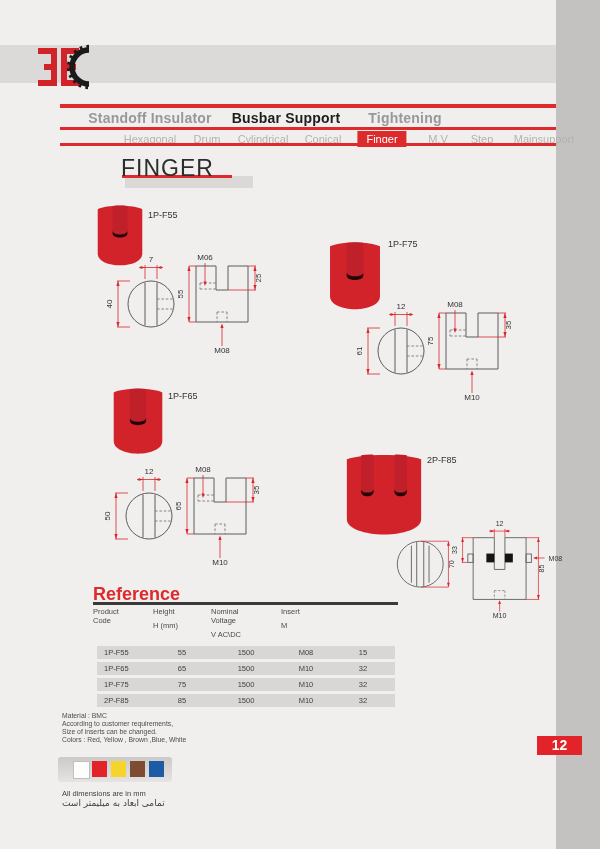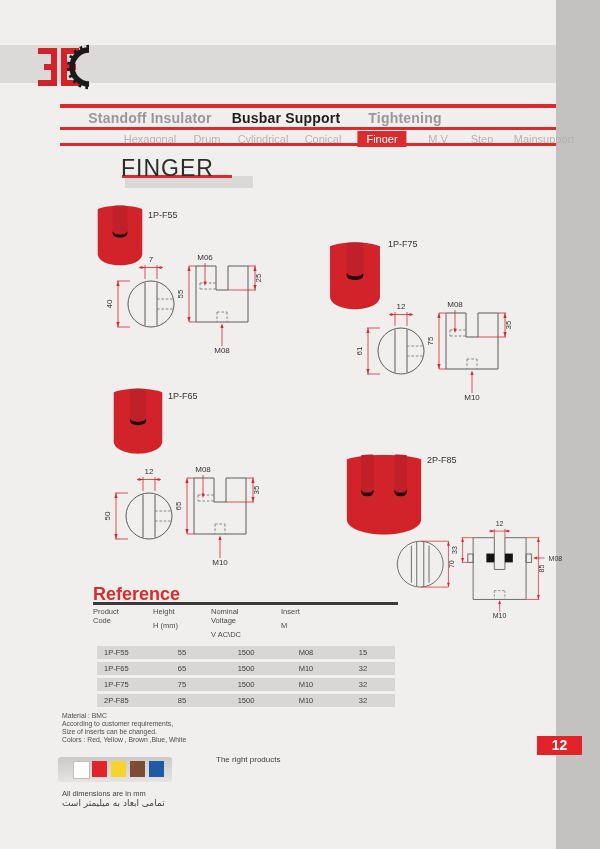--- a/index.html
+++ b/index.html
@@ -390,18 +390,17 @@
     <div class="swatch" style="left:34px;background:#e2242a;"></div>
     <div class="swatch" style="left:53px;background:#f6d42c;"></div>
     <div class="swatch" style="left:72px;background:#7e4b33;"></div>
     <div class="swatch" style="left:91px;background:#1e5ba6;"></div>
   </div>
 
   <div class="abs mm-note">All dimensions are in mm</div>
   <div class="abs fa-note">تمامی ابعاد به میلیمتر است</div>
 
   <div class="abs tagline">
-    <div>The right products</div>
   </div>
 
   <div class="abs page-badge">12</div>
 
 </div>
 
 </body></html>

